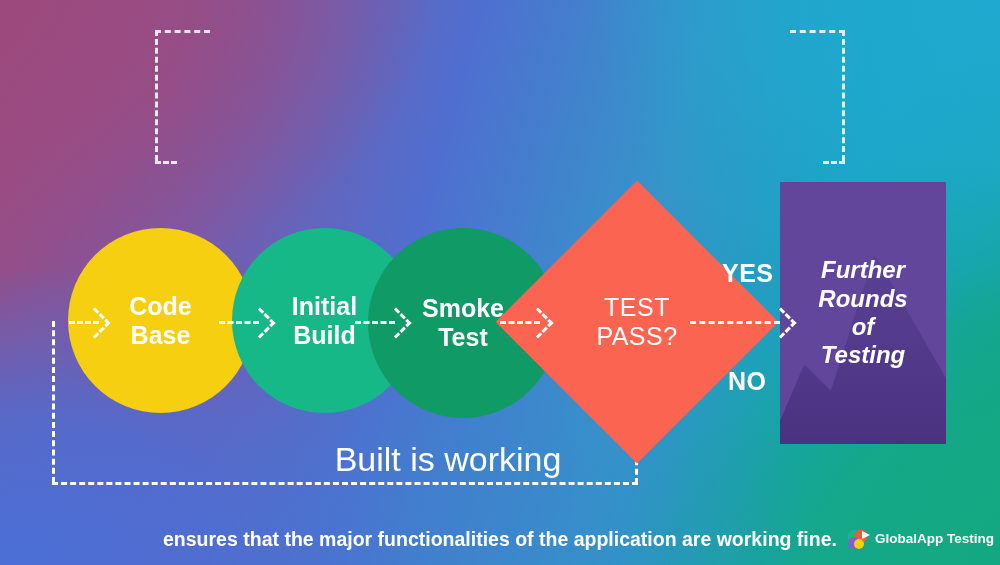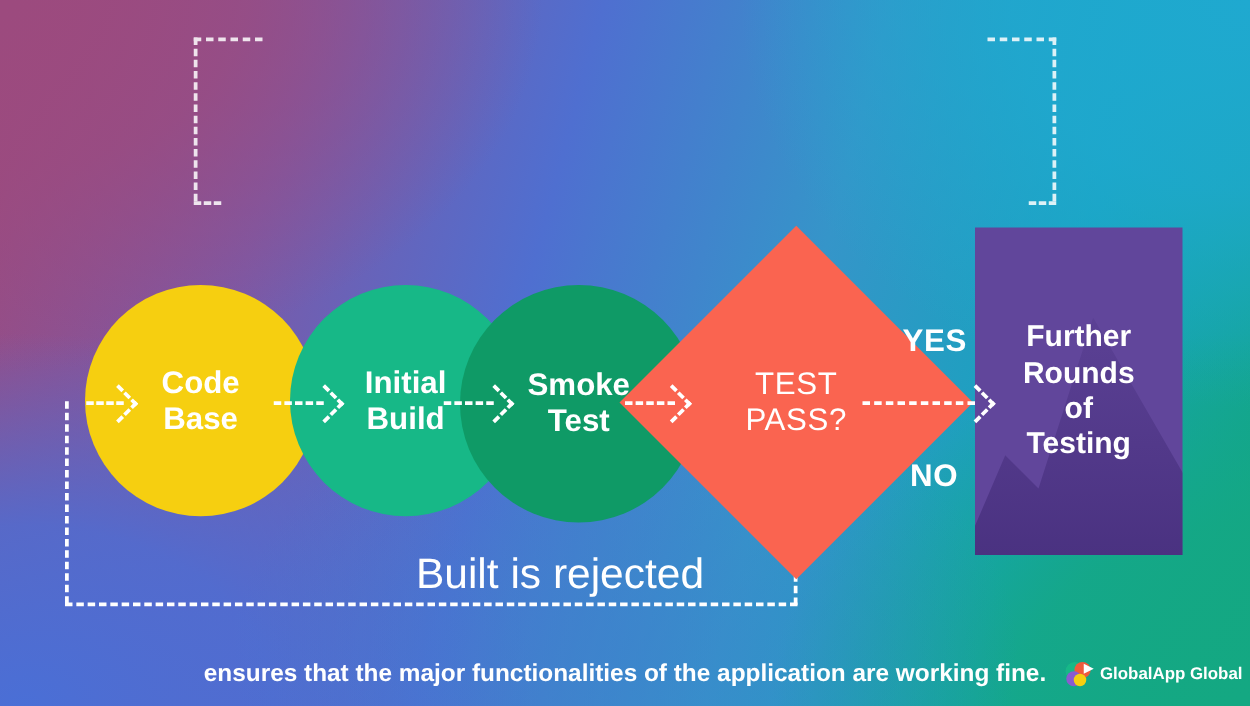--- a/index.html
+++ b/index.html
@@ -163,20 +163,21 @@
     position: absolute;
     left: -10px; bottom: 0;
     width: 190px; height: 190px;
     background: linear-gradient(to top, rgba(40,20,90,0.40), rgba(40,20,90,0.10));
     clip-path: polygon(55% 0%, 100% 78%, 100% 100%, 0% 100%, 18% 58%, 32% 72%);
     pointer-events: none;
   }
   .node-further-rounds .rounds-label {
     position: relative;
     z-index: 2;
+    font-style: italic;
   }
 
   
   .arrow {
     position: absolute;
     height: 0;
     border-top: 3px dashed #ffffff;
     z-index: 7;
   }
   .arrowhead {
@@ -310,21 +311,21 @@
   <div class="bracket bracket-right">
     <div class="bracket-foot"></div>
   </div>
 
 
   <div class="loop-down"></div>
   <div class="loop-bottom"></div>
   <div class="loop-up"></div>
 
   <div class="rejected-label">
-    <span class="rejected-inner">Built is rejected</span>
+    <span class="rejected-inner">Built is working</span>
   </div>
 
   <div class="node circle node-code-base">
     <span>Code<br>Base</span>
   </div>
 
   <div class="node circle node-initial-build">
     <span>Initial<br>Build</span>
   </div>
 
@@ -369,17 +370,17 @@
       <svg width="27" height="27" viewBox="0 0 27 27" aria-hidden="true">
         <circle cx="10" cy="11" r="7.5" fill="#17b887"></circle>
         <circle cx="16" cy="10" r="6.5" fill="#f05a3c"></circle>
         <circle cx="9" cy="17" r="6" fill="#8a5bd0"></circle>
         <circle cx="14" cy="18" r="5" fill="#f6cf10"></circle>
         <path d="M17 5 L25 9 L17 13 Z" fill="#ffffff"></path>
       </svg>
     </div>
     <div class="logo-text">
       <span>Global</span>
-      <span>App Global</span>
+      <span>App Testing</span>
     </div>
   </div>
 
 </div>
 
 </body></html>

